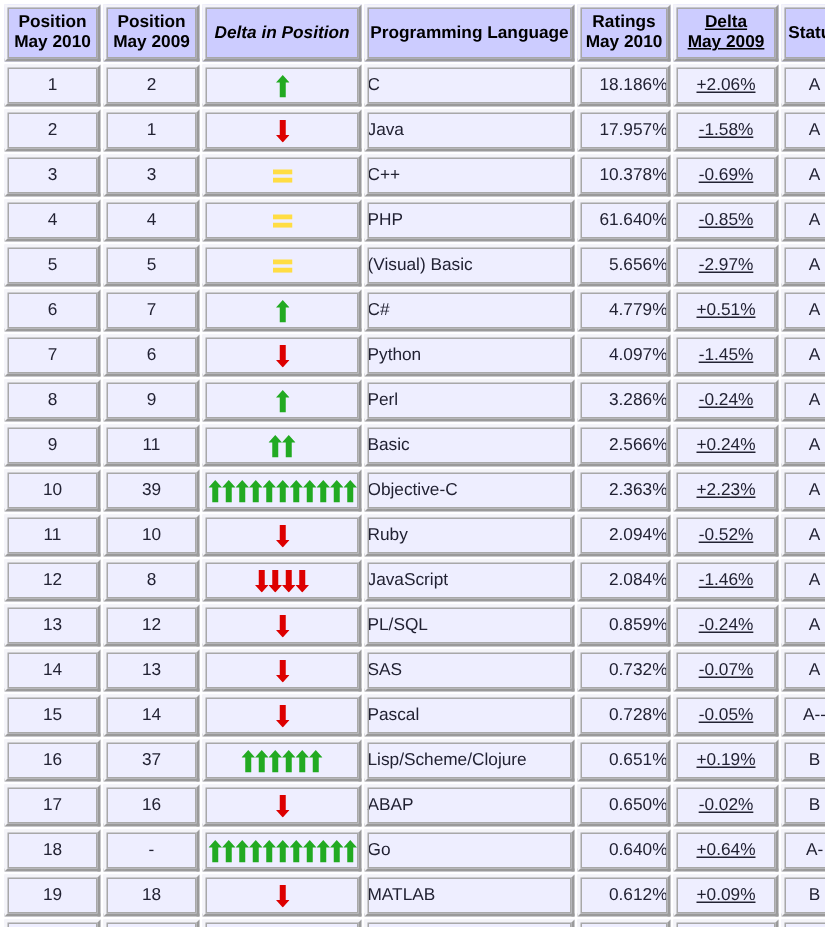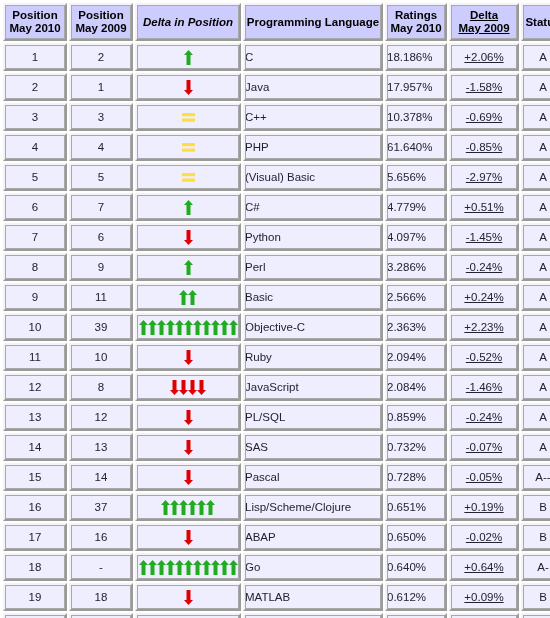--- a/index.html
+++ b/index.html
@@ -45,21 +45,21 @@
     background: #eeeeff;
     color: #222233;
     font-size: 11.5px;
     height: 24px;
   }
 
   .c-pos   { width: 60px;  text-align: center; }
   .c-pos2  { width: 60px;  text-align: center; }
   .c-delta { width: 102px; text-align: center; font-style: italic; }
   .c-lang  { width: 136px; text-align: left; padding-left: 6px; }
-  .c-rate  { width: 58px;  text-align: left; }
+  .c-rate  { width: 58px;  text-align: right; }
   .c-dlt   { width: 66px;  text-align: center; text-decoration: underline; }
   .c-stat  { width: 40px;  text-align: center; }
 
   td.c-lang {
     color: #3333aa;
   }
 
   .hdr-line { display: block; }
 
   

